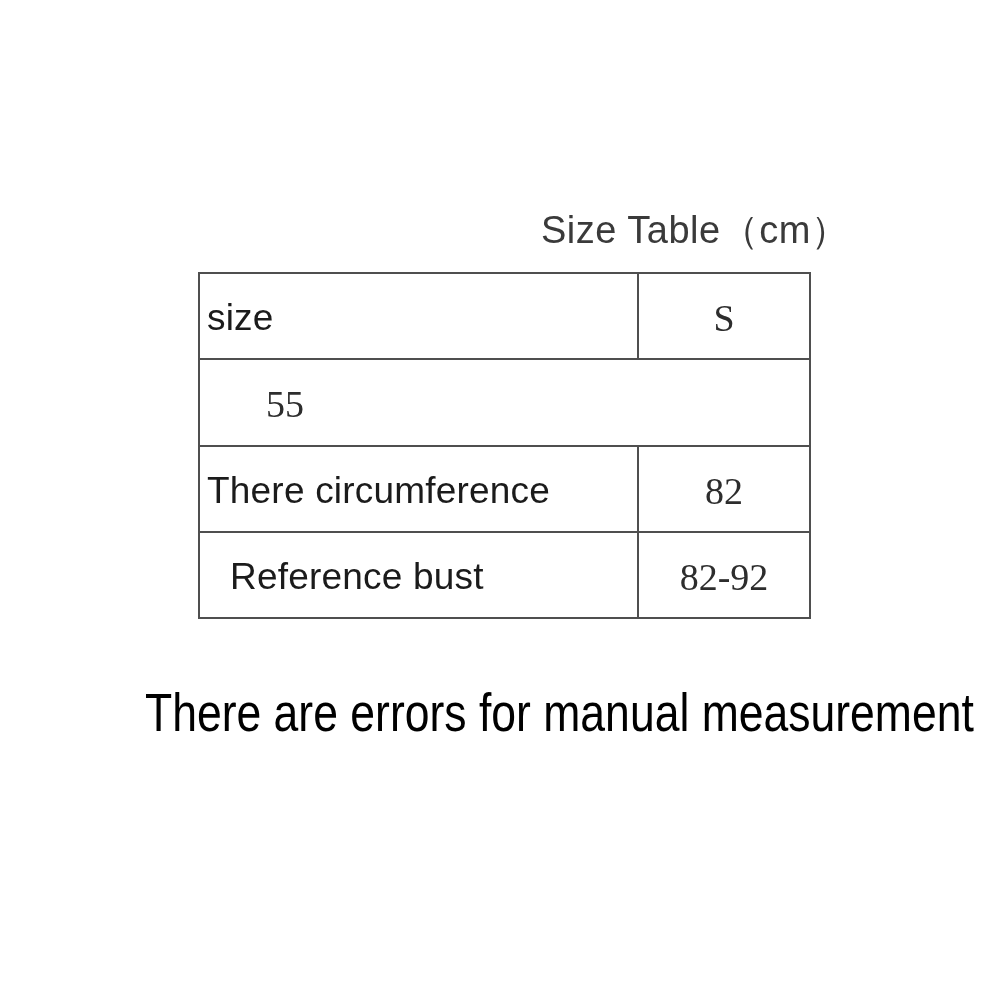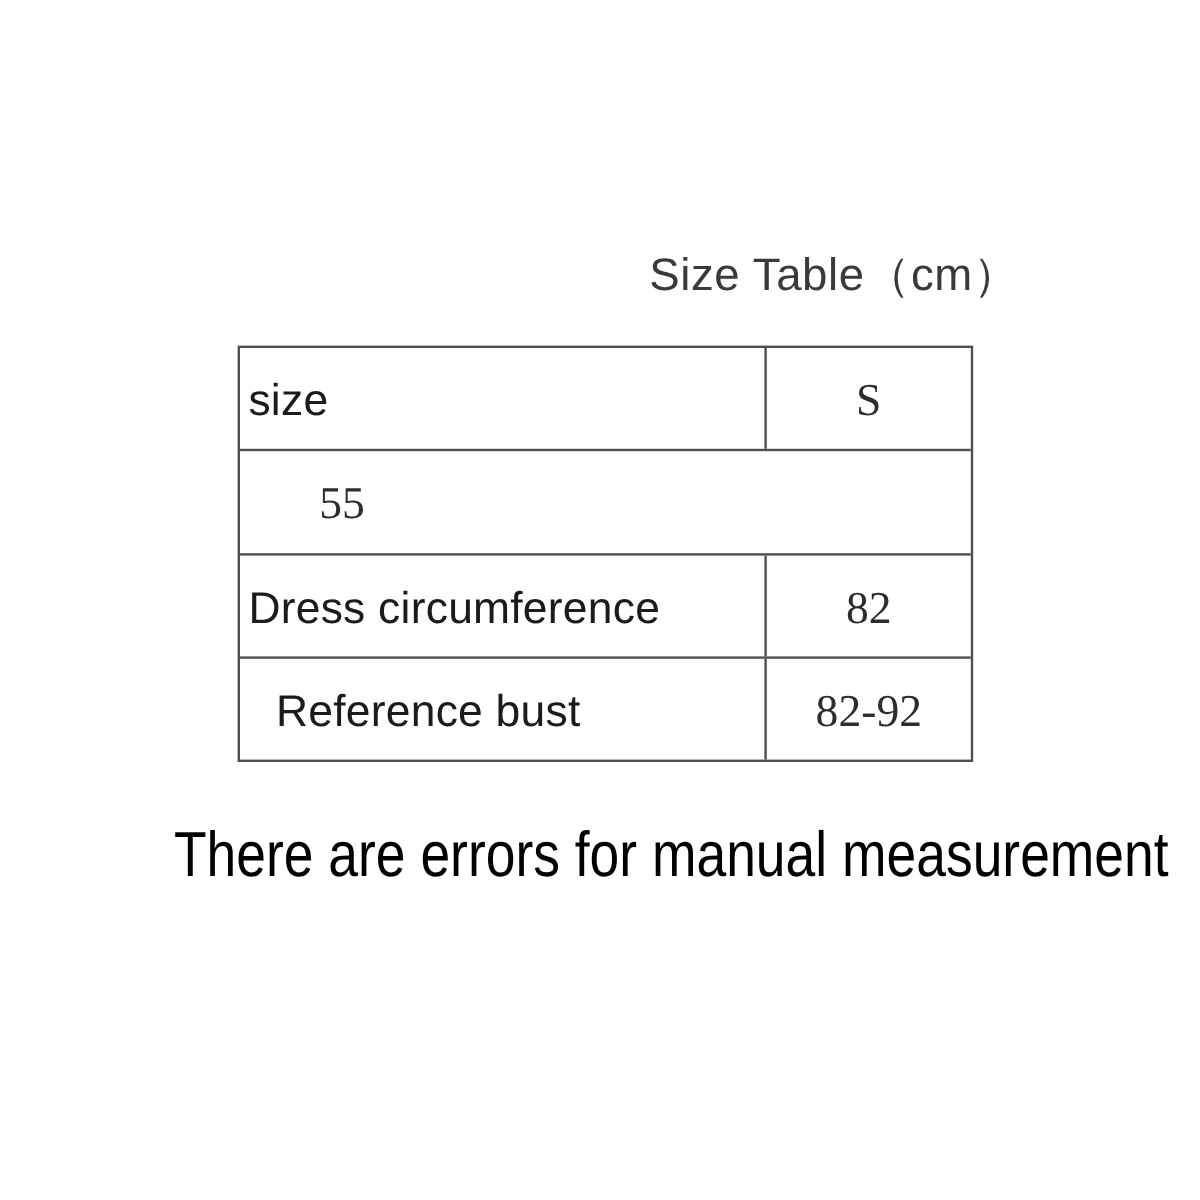--- a/index.html
+++ b/index.html
@@ -19,21 +19,21 @@
     top: 206px;
     font-size: 38px;
     line-height: 48px;
     color: #3a3a3a;
     letter-spacing: 0.5px;
     white-space: nowrap;
   }
   .size-table {
     position: absolute;
     left: 168px;
-    top: 288px;
+    top: 272px;
     width: 613px;
     height: 347px;
     border: 2px solid #4f4f4f;
     display: flex;
     flex-direction: column;
   }
   .size-row {
     flex: 1;
     display: flex;
     border-bottom: 2px solid #4f4f4f;
@@ -90,21 +90,21 @@
 
   <div class="size-table">
     <div class="size-row">
       <div class="cell-label">size</div>
       <div class="cell-value">S</div>
     </div>
     <div class="size-row">
       <div class="cell-value">55</div>
     </div>
     <div class="size-row">
-      <div class="cell-label">Dress circumference</div>
+      <div class="cell-label">There circumference</div>
       <div class="cell-value">82</div>
     </div>
     <div class="size-row">
       <div class="cell-label">Reference bust</div>
       <div class="cell-value">82-92</div>
     </div>
   </div>
 
   <div class="footer-note-wrap">
     <span class="footer-note">There are errors for manual measurement</span>

